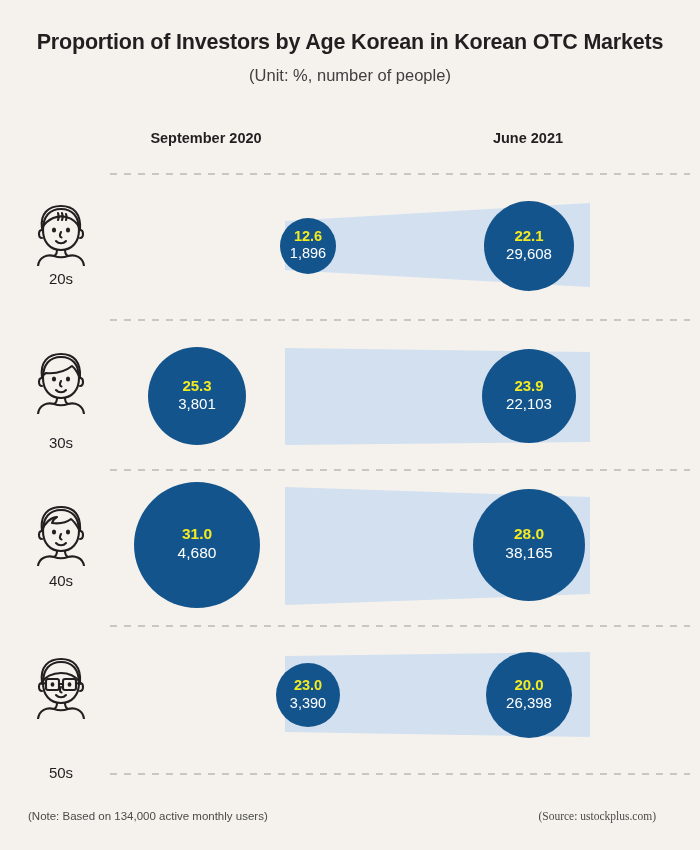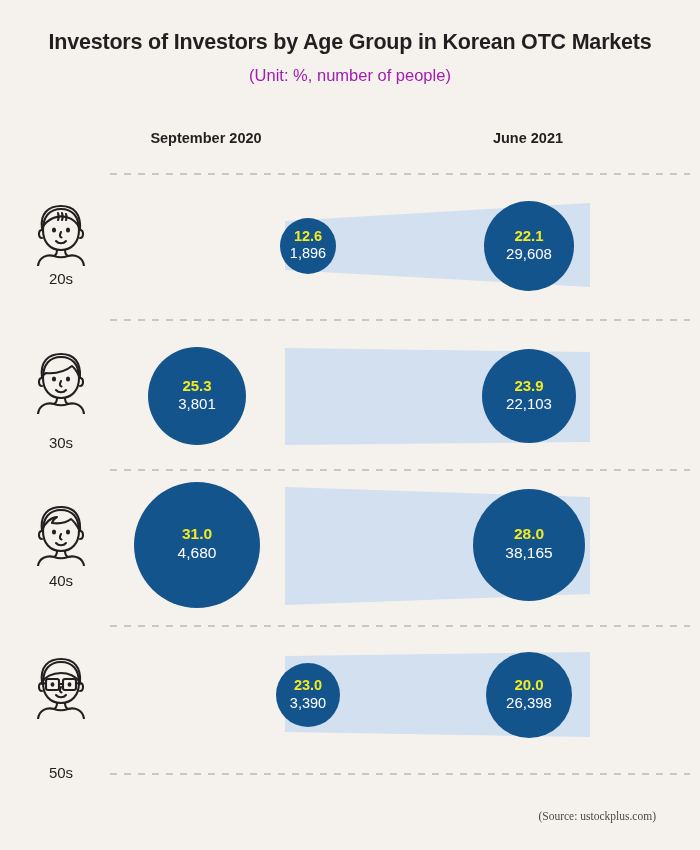--- a/index.html
+++ b/index.html
@@ -30,21 +30,21 @@
     color: #231F20;
     letter-spacing: -0.2px;
   }
   .subtitle {
     position: absolute;
     top: 66px;
     left: 0;
     width: 700px;
     text-align: center;
     font-size: 16.5px;
-    color: #a21caf;
+    color: #404040;
   }
   .col-header {
     position: absolute;
     top: 130px;
     font-size: 14.5px;
     font-weight: bold;
     color: #231F20;
     text-align: center;
     width: 180px;
   }
@@ -101,21 +101,21 @@
     stroke-linecap: round;
     stroke-linejoin: round;
   }
   .face-fill { fill: #231F20; stroke: none; }
 </style>
 </head>
 <body>
 
 <div id="infographic">
 
-  <div class="title">Investors of Investors by Age Group in Korean OTC Markets</div>
+  <div class="title">Proportion of Investors by Age Korean in Korean OTC Markets</div>
   <div class="subtitle">(Unit: %, number of people)</div>
 
   <div class="col-header left">September 2020</div>
   <div class="col-header right">June 2021</div>
 
   <div class="icon-wrap" style="top:200px;">
     <svg width="62" height="66" viewBox="0 0 62 66">
       <path class="face-line" d="M13 30 C13 16 20 9 31 9 C42 9 49 16 49 30 C49 42 42 50 31 50 C20 50 13 42 13 30 Z"></path>
       <path class="face-line" d="M12 28 C10 14 18 6 31 6 C44 6 51 14 50 29 C48 24 44 19 36 17 C28 15 18 18 12 28 Z"></path>
       <path class="face-line" d="M28 13 C29 16 29 18 28 20"></path>
@@ -242,15 +242,16 @@
     <text class="cnt" x="198" y="66" font-size="14.5">3,390</text>
     <circle class="bubble" cx="419" cy="53" r="43"></circle>
     <text class="pct" x="419" y="48" font-size="15">20.0</text>
     <text class="cnt" x="419" y="66" font-size="15">26,398</text>
   </svg>
 
   <svg width="580" height="4" style="position:absolute; left:110px; top:772px;">
     <line class="divider" x1="0" y1="2" x2="580" y2="2"></line>
   </svg>
 
+  <div class="footnote left">(Note: Based on 134,000 active monthly users)</div>
   <div class="footnote right">(Source: ustockplus.com)</div>
 
 </div>
 
 </body></html>

